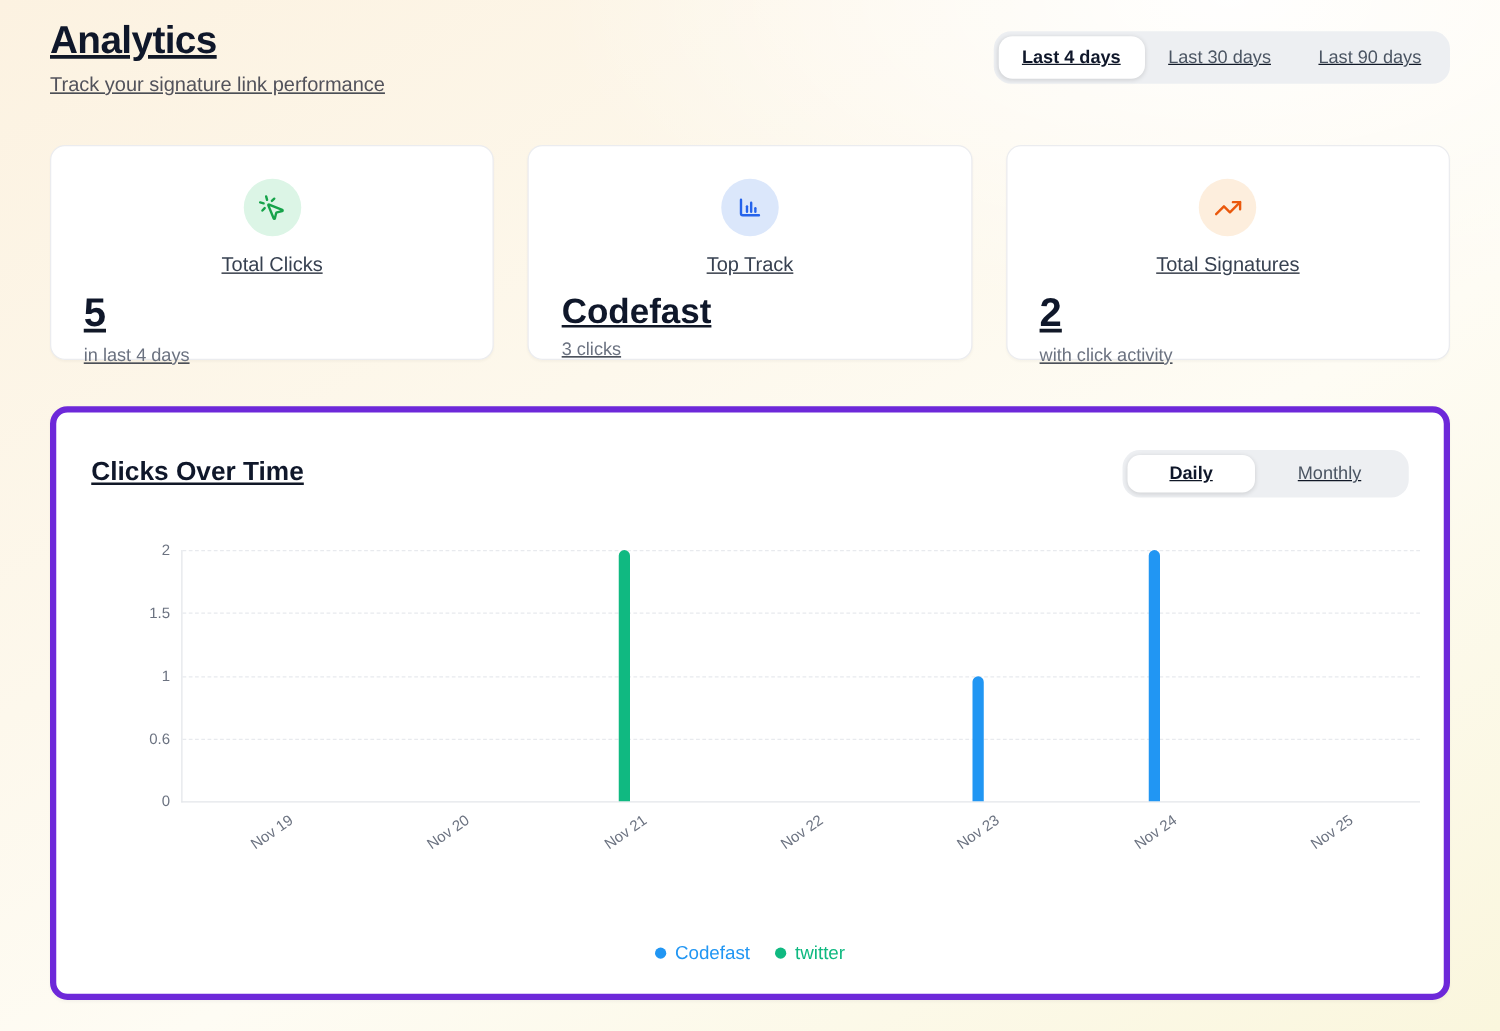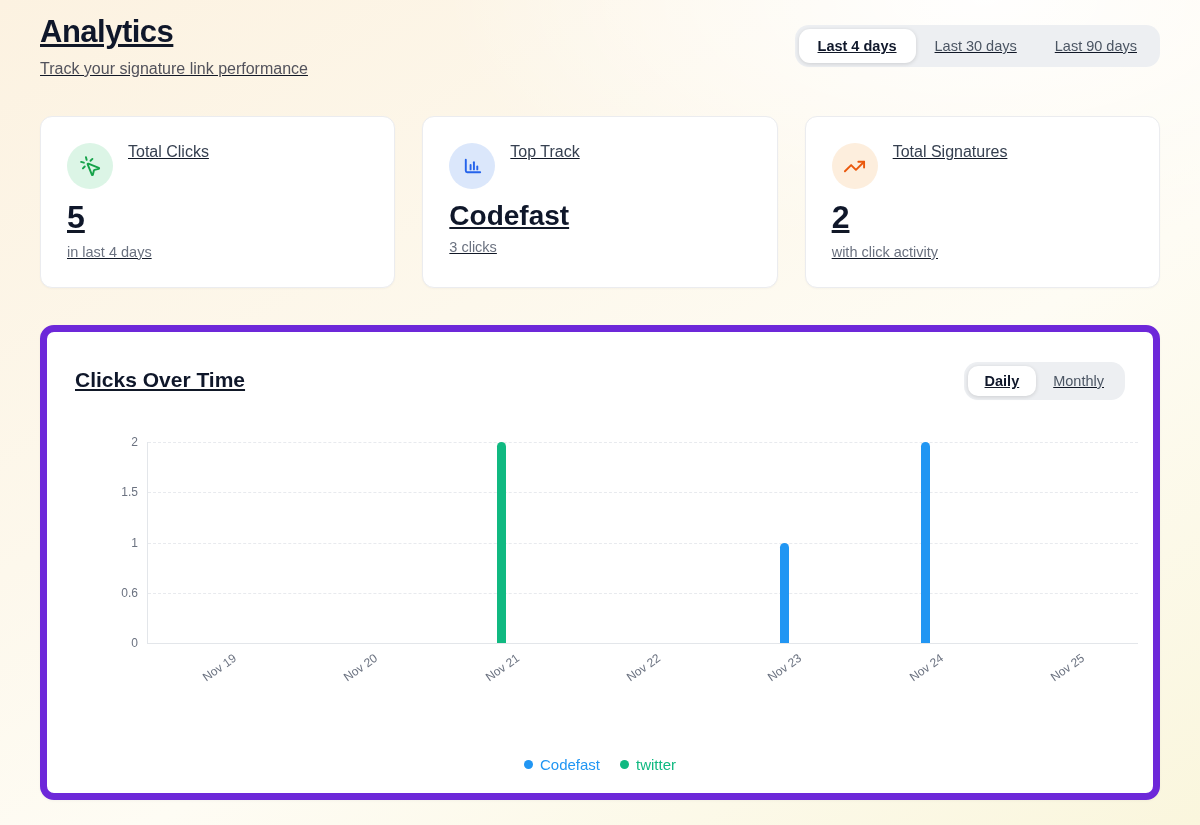--- a/index.html
+++ b/index.html
@@ -26,39 +26,39 @@
     padding:9px 19px; border-radius:11px; white-space:nowrap;
   }
   .seg-btn.selected { background:#ffffff; color:#0f172a; font-weight:700; box-shadow:0 1px 4px rgba(0,0,0,0.14); }
 
   
   .cards { display:flex; gap:27px; margin-top:38px; }
   .card {
     flex:1; height:172px; background:#ffffff; border:1px solid #ebecef;
     border-radius:12px; padding:26px; box-shadow:0 1px 2px rgba(16,24,40,0.03);
   }
-  .card-top { display:flex; align-items:flex-start; gap:15px; }
+  .card-top { display:flex; align-items:center; gap:15px;flex-direction:column; }
   .icon-circle { width:46px; height:46px; border-radius:50%; display:flex; align-items:center; justify-content:center; flex:0 0 46px; }
   .ic-green  { background:#dcf5e6; }
   .ic-blue   { background:#dbe7fb; }
   .ic-orange { background:#fdeedd; }
   .card-label { font-size:16px; color:#374151; font-weight:500; }
   .card-value { font-size:32px; font-weight:700; color:#0f172a; margin-top:12px; line-height:1.05; }
   .card-value.small { font-size:28px; }
   .card-sub { font-size:14.5px; color:#6b7280; margin-top:9px; }
 
   
   .chart-card {
     margin-top:37px; height:475px; position:relative;
-    background:#ffffff; border:7px solid #6d28d9; border-radius:14px;
+    background:#ffffff; border:5px solid #6d28d9; border-radius:14px;
     box-shadow:0 1px 3px rgba(16,24,40,0.04);
   }
   .chart-header { display:flex; justify-content:space-between; align-items:flex-start; padding:30px 28px 0 28px; }
   .chart-title { font-size:21px; font-weight:700; color:#0f172a; margin-top:6px; }
-  .view-toggle .seg-btn { padding:7px 17px; border-radius:10px; }
+  .view-toggle .seg-btn { padding:7px 34px; border-radius:10px; }
   .view-toggle .seg-btn.selected { font-weight:600; }
 
   .plot {
     position:absolute; left:100px; top:110px; width:991px; height:202px;
     border-left:1px solid #e3e6ea; border-bottom:1px solid #e3e6ea;
   }
   .gridline { position:absolute; left:0; right:0; height:0; border-top:1px dashed #e8eaee; }
   .ytick {
     position:absolute; right:calc(100% + 10px); transform:translateY(-50%);
     font-size:12px; color:#6b7280;

